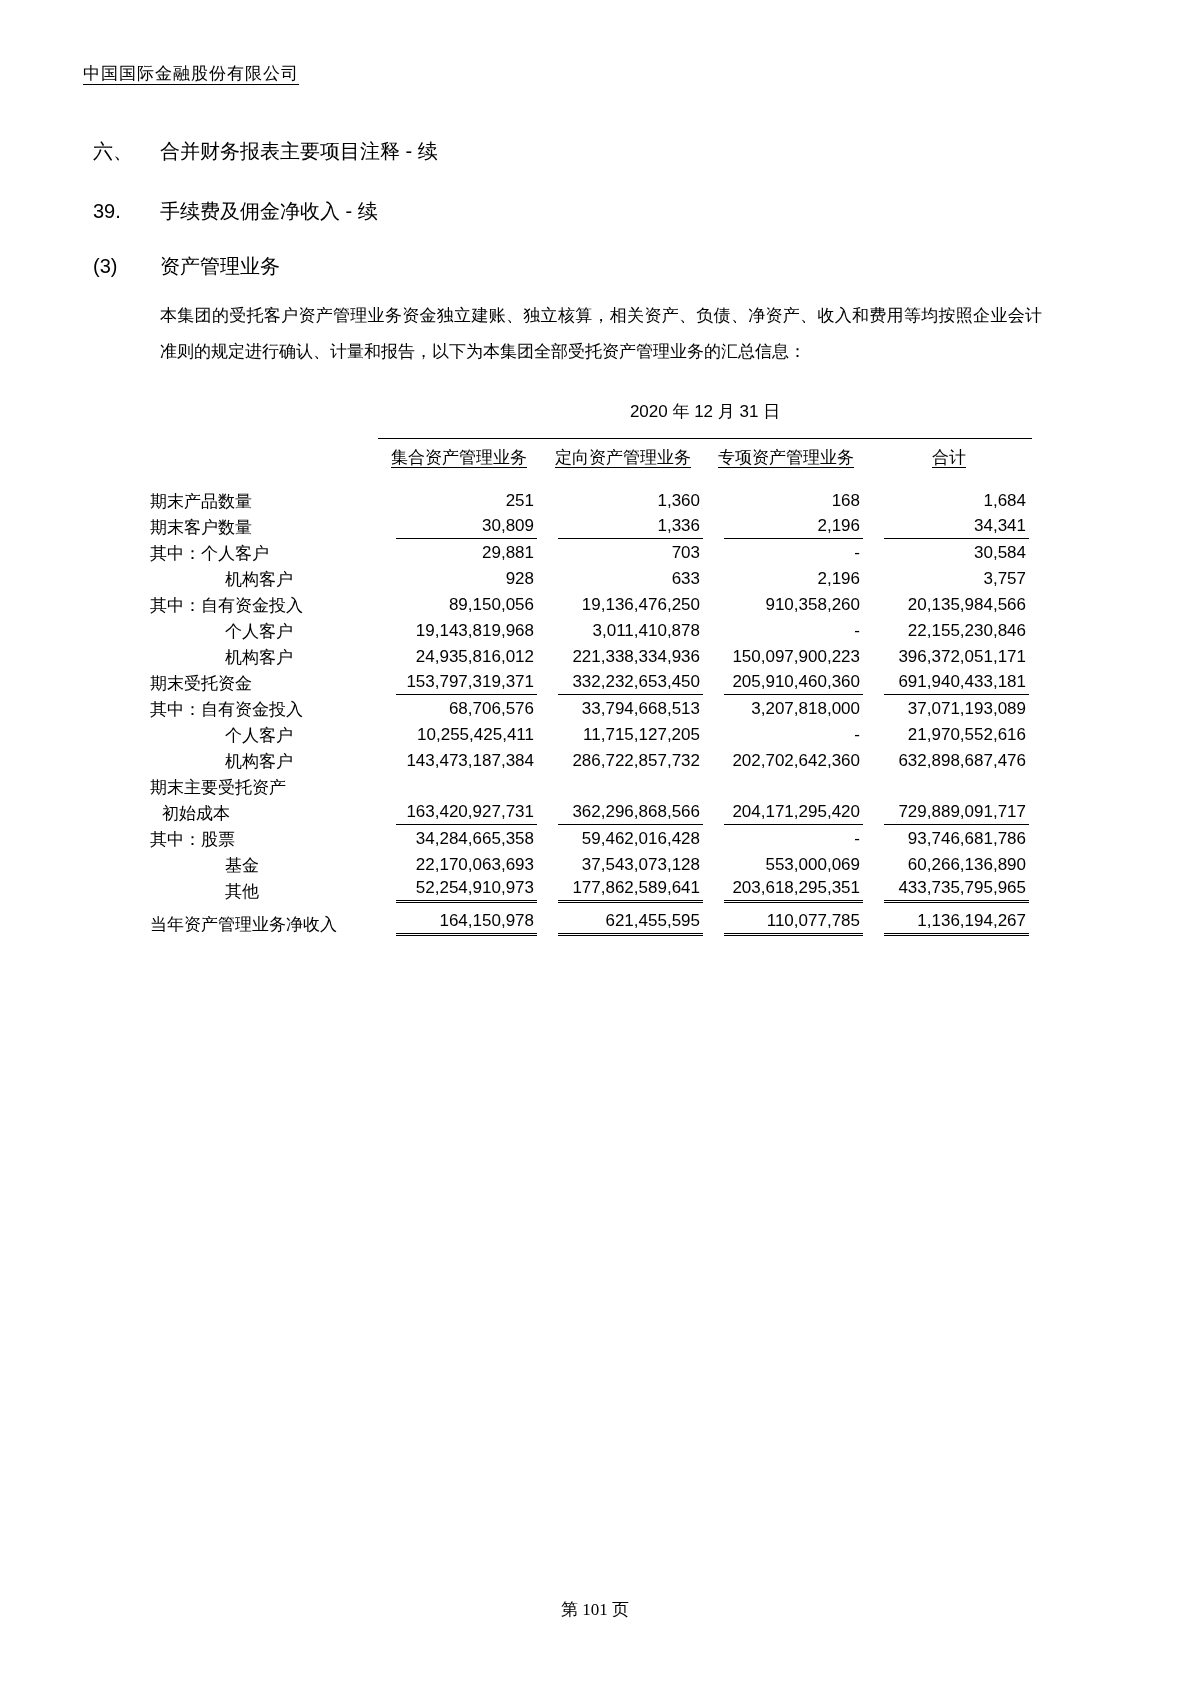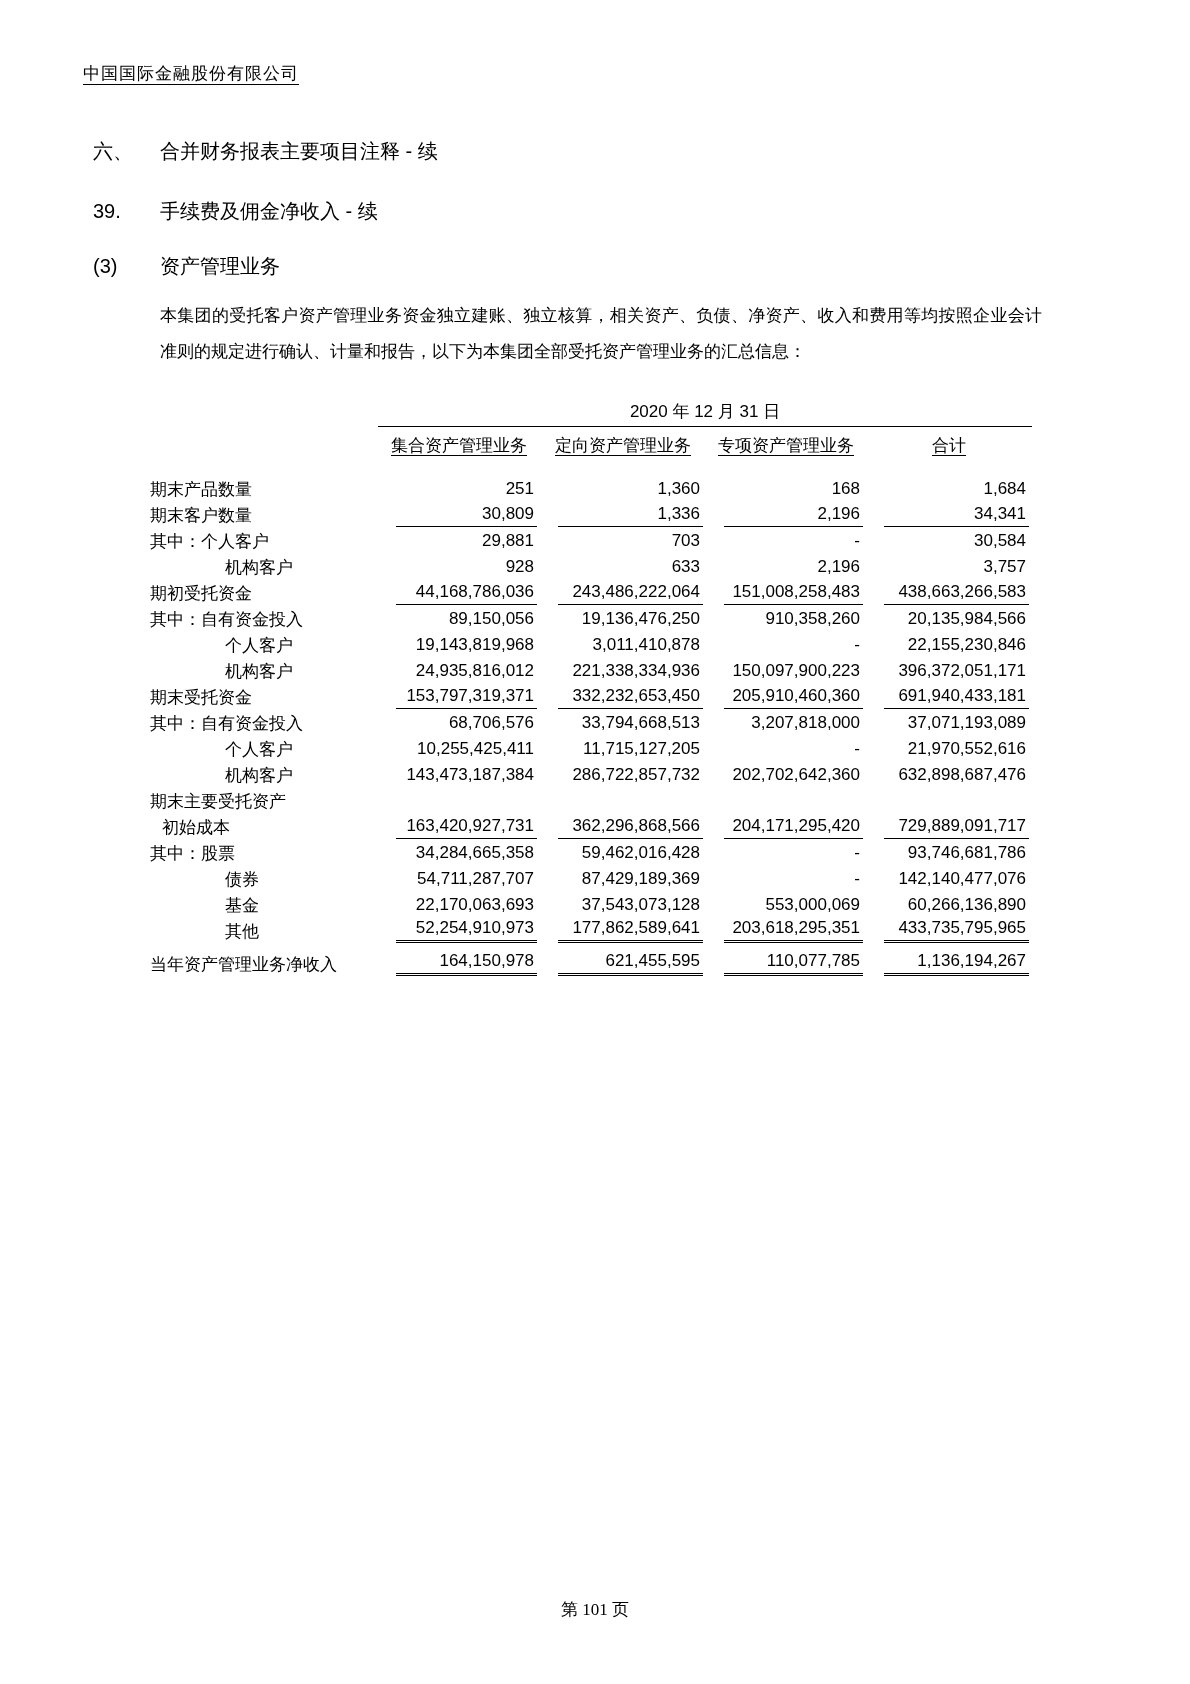--- a/index.html
+++ b/index.html
@@ -44,21 +44,21 @@
   col.c-1 { width: 162px; }
   col.c-2 { width: 166px; }
   col.c-3 { width: 160px; }
   col.c-4 { width: 166px; }
 
   td { padding: 0; vertical-align: bottom; }
   tr.r-date td { height: 26px; }
   td.datecell {
     text-align: center;
     border-bottom: 1px solid #000;
-    padding-bottom: 3px;
+    padding-bottom: 15px;
   }
   tr.r-head td { height: 30px; text-align: center; }
   .colhead { text-decoration: underline; text-underline-offset: 4px; white-space: nowrap; }
   tr.r-headspacer td { height: 18px; }
 
   tr.r-data td { height: 26px; }
   td.lab { white-space: nowrap; overflow: visible; }
   td.lab.ind-1 { padding-left: 12px; }
   td.lab.ind-2 { padding-left: 75px; }
   td.num .cellin {
@@ -181,35 +181,20 @@
               <div class="cellin">633</div>
             </td>
             <td class="num">
               <div class="cellin">2,196</div>
             </td>
             <td class="num">
               <div class="cellin">3,757</div>
             </td>
           </tr>
           <tr class="r-data">
-            <td class="lab ind-0">期初受托资金</td>
-            <td class="num">
-              <div class="cellin rule-s">44,168,786,036</div>
-            </td>
-            <td class="num">
-              <div class="cellin rule-s">243,486,222,064</div>
-            </td>
-            <td class="num">
-              <div class="cellin rule-s">151,008,258,483</div>
-            </td>
-            <td class="num">
-              <div class="cellin rule-s">438,663,266,583</div>
-            </td>
-          </tr>
-          <tr class="r-data">
             <td class="lab ind-0">其中：自有资金投入</td>
             <td class="num">
               <div class="cellin">89,150,056</div>
             </td>
             <td class="num">
               <div class="cellin">19,136,476,250</div>
             </td>
             <td class="num">
               <div class="cellin">910,358,260</div>
             </td>
@@ -343,35 +328,20 @@
               <div class="cellin">34,284,665,358</div>
             </td>
             <td class="num">
               <div class="cellin">59,462,016,428</div>
             </td>
             <td class="num">
               <div class="cellin">-</div>
             </td>
             <td class="num">
               <div class="cellin">93,746,681,786</div>
-            </td>
-          </tr>
-          <tr class="r-data">
-            <td class="lab ind-2">债券</td>
-            <td class="num">
-              <div class="cellin">54,711,287,707</div>
-            </td>
-            <td class="num">
-              <div class="cellin">87,429,189,369</div>
-            </td>
-            <td class="num">
-              <div class="cellin">-</div>
-            </td>
-            <td class="num">
-              <div class="cellin">142,140,477,076</div>
             </td>
           </tr>
           <tr class="r-data">
             <td class="lab ind-2">基金</td>
             <td class="num">
               <div class="cellin">22,170,063,693</div>
             </td>
             <td class="num">
               <div class="cellin">37,543,073,128</div>
             </td>

